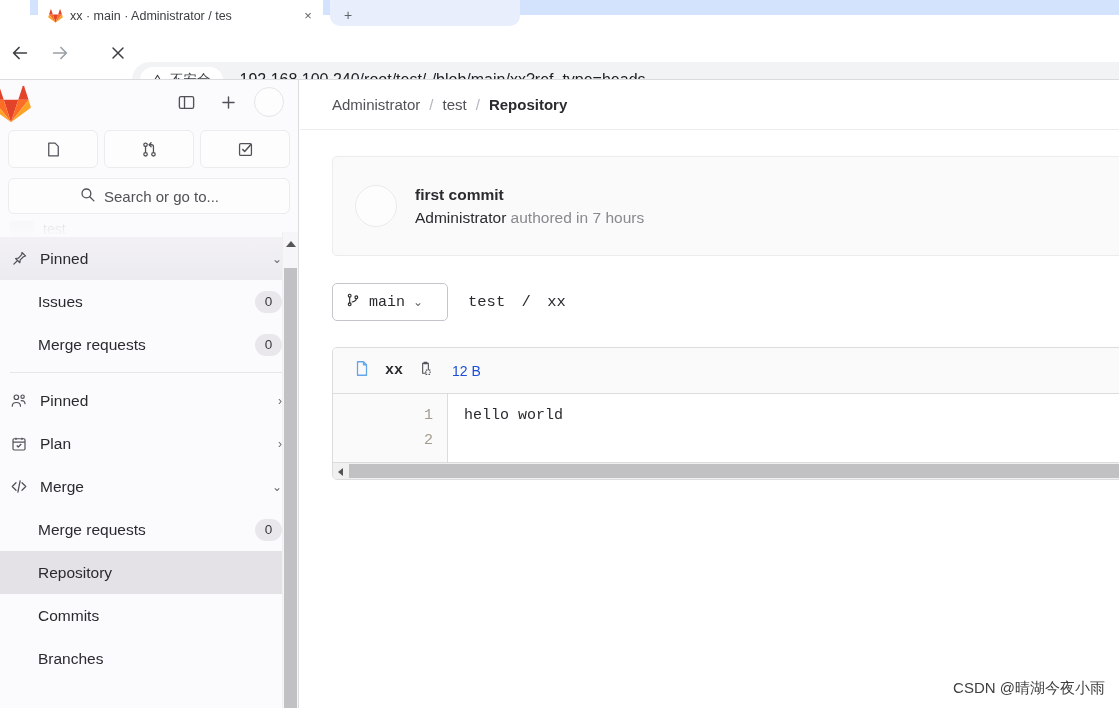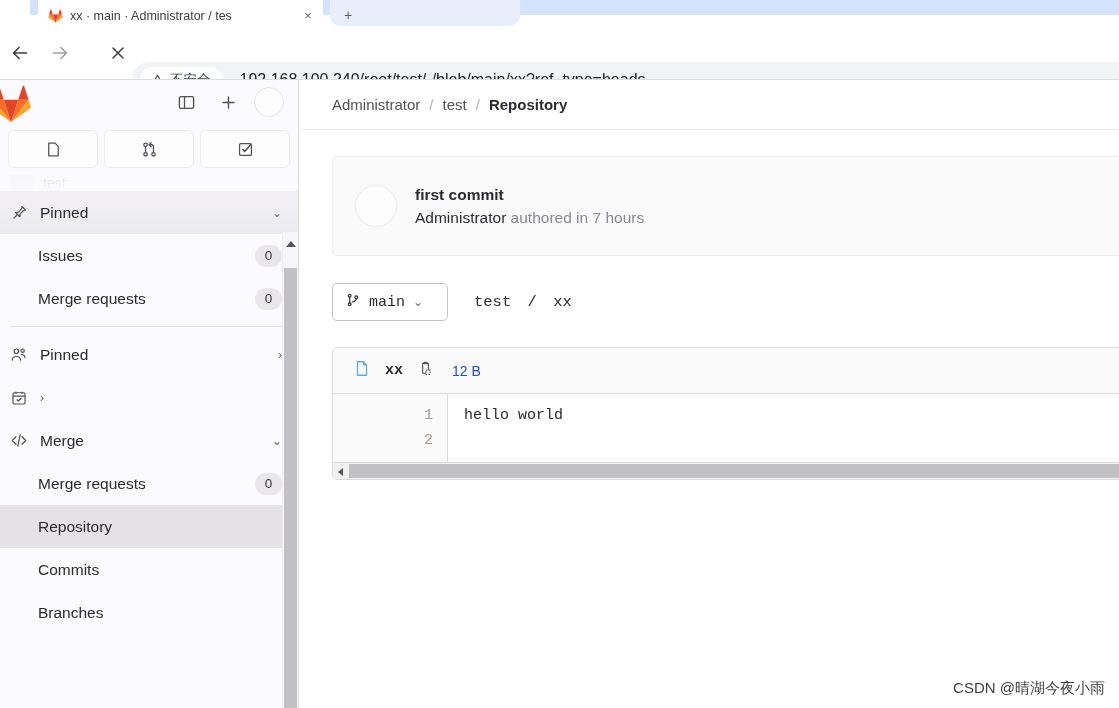--- a/index.html
+++ b/index.html
@@ -198,21 +198,21 @@
     gap: 18px; margin-right: -40px;
   }
   .commit-avatar {
     width: 42px; height: 42px; border-radius: 50%;
     background: #fdfdfd; border: 1px solid #ebeaee; flex: 0 0 auto;
   }
   .commit-title { font-size: 15.5px; font-weight: bold; color: #2b2a2f; }
   .commit-sub { font-size: 15.5px; color: #89888f; margin-top: 5px; }
   .commit-sub .who { color: #2b2a2f; }
 
-  .refbar { display: flex; align-items: center; gap: 26px; margin-top: 27px; }
+  .refbar { display: flex; align-items: center; gap: 20px; margin-top: 27px; }
   .branch-btn {
     height: 38px; min-width: 116px; background: #ffffff;
     border: 1px solid #c6c4cb; border-radius: 5px;
     display: flex; align-items: center; gap: 8px; padding: 0 12px;
     color: #2b2a2f; font-size: 15.5px;
   }
   .branch-btn .bname { font-family: "Liberation Mono", monospace; font-size: 15px; }
   .pathline {
     font-family: "Liberation Mono", monospace; font-size: 15.5px; color: #2b2a2f;
   }
@@ -376,20 +376,29 @@
         </svg>
       </div>
       <div class="icon-card">
         <svg width="19" height="19" viewBox="0 0 24 24" fill="none" stroke="currentColor" stroke-width="1.6" stroke-linejoin="round">
           <rect x="4.5" y="4.5" width="15" height="15" rx="1.6"></rect>
           <path d="M8 11.5l3 3L19 5.5" stroke-width="1.9"></path>
         </svg>
       </div>
     </div>
 
+    <div class="sb-search">
+      <span>
+        <svg width="17" height="17" viewBox="0 0 24 24" fill="none" stroke="currentColor" stroke-width="1.9" stroke-linecap="round">
+          <circle cx="10.5" cy="10.5" r="6.2"></circle>
+            <path d="M15.2 15.2L21 21"></path>
+        </svg>
+      </span>
+      <span>Search or go to...</span>
+    </div>
 
     <div class="sb-fade">
       <span class="chip"></span>
       <span class="lbl">test</span>
     </div>
 
     <div class="nav-list">
 
       <div class="nav-item pinned">
         <span class="ni-icon">
@@ -428,20 +437,21 @@
       </div>
 
       <div class="nav-item">
         <span class="ni-icon">
           <svg width="18" height="18" viewBox="0 0 24 24" fill="none" stroke="currentColor" stroke-width="1.6" stroke-linejoin="round">
             <rect x="4" y="5" width="16" height="15" rx="1.6"></rect>
             <path d="M4 9.5h16M8 3.5v3M16 3.5v3"></path>
             <path d="M9 14l2 2 4-4" stroke-width="1.7"></path>
           </svg>
         </span>
+        <span class="ni-label">Plan</span>
         <span class="chev">›</span>
       </div>
 
       <div class="nav-item">
         <span class="ni-icon">
           <svg width="19" height="19" viewBox="0 0 24 24" fill="none" stroke="currentColor" stroke-width="1.7" stroke-linecap="round" stroke-linejoin="round">
             <path d="M8 7l-5 5 5 5M16 7l5 5-5 5M13.5 4.5l-3 15"></path>
           </svg>
         </span>
         <span class="ni-label">Merge</span>

